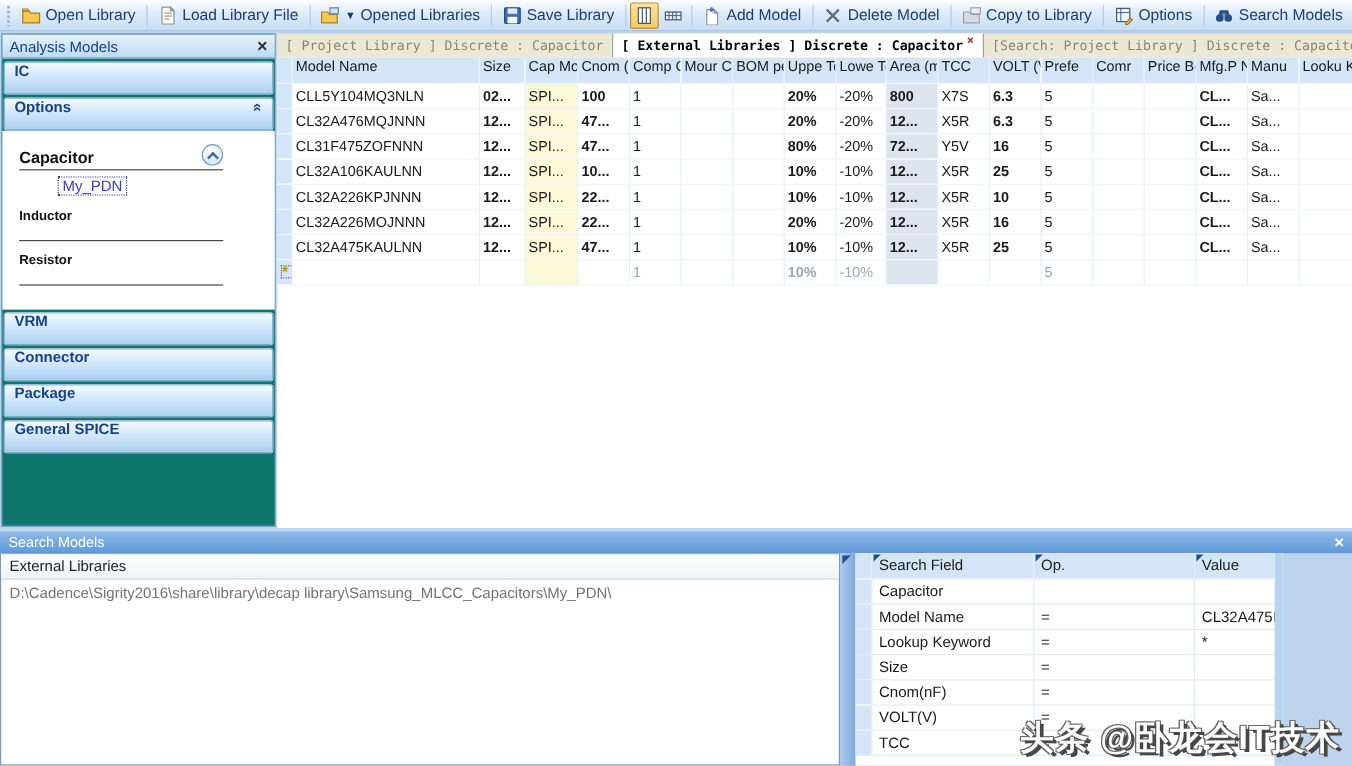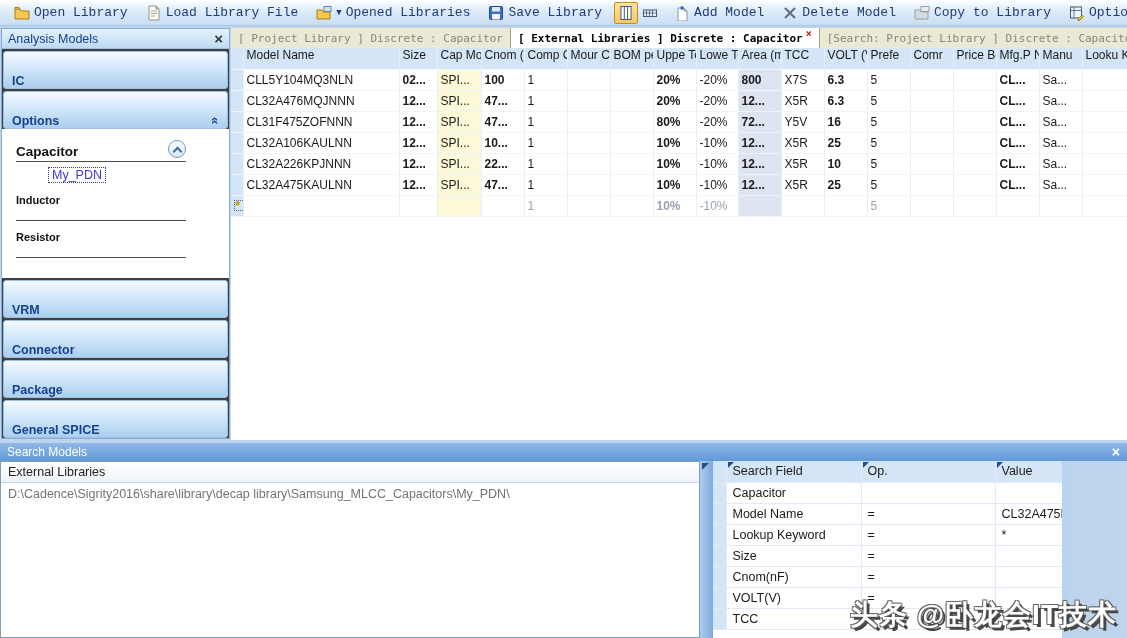--- a/index.html
+++ b/index.html
@@ -2,42 +2,42 @@
 <html><head>
 <meta charset="utf-8">
 <style>
   * { box-sizing: border-box; margin: 0; padding: 0; }
   html,body { width:1127px; height:638px; }
   body { font-family:"Liberation Sans", sans-serif; background:#bdd4ec; position:relative; overflow:hidden; }
 
   
   .toolbar { position:absolute; left:0; top:0; width:1127px; height:26px;
     background:linear-gradient(#fdfeff,#dcebf9 45%,#c9def3);
-    border-bottom:1px solid #aac6e4; display:flex; align-items:center; padding:0 2px;font-family:Liberation Mono, monospace; }
+    border-bottom:1px solid #aac6e4; display:flex; align-items:center; padding:0 2px; }
   .tgrip { width:5px; height:18px; margin:0 3px;
     background-image:radial-gradient(circle,#8fb0d4 1px,transparent 1.3px);
     background-size:4px 4px; }
   .tbtn { display:flex; align-items:center; gap:4px; padding:2px 5px; height:22px;
     color:#1e3c78; font-size:13px; white-space:nowrap; border:1px solid transparent; border-radius:2px; cursor:default; }
   .tsep { width:1px; height:18px; background:#b4cce6; margin:0 3px; }
   .ticon { width:16px; height:16px; flex:none; }
   .icon-only { padding:2px 3px; }
   .pressed { background:linear-gradient(#fde39c,#f8c863); border:1px solid #c08a2e; }
   .caret { font-size:9px; color:#1e3c78; }
 
   
   .sidebar { position:absolute; left:1px; top:28px; width:229px; height:411px;
-    background:#404040; border:1px solid #86add4; display:flex; flex-direction:column; }
+    background:#0f766e; border:1px solid #86add4; display:flex; flex-direction:column; }
   .sb-title { height:20px; background:linear-gradient(#e4f2fe,#bedaf3); color:#15428b;
     font-size:12.5px; display:flex; align-items:center; justify-content:space-between;
     padding:0 6px; border-bottom:1px solid #9dbfe0; }
   .sb-close { font-weight:bold; font-size:15px; color:#333; line-height:14px; cursor:default; }
-  .acc { height:38px; margin:2px 1px 0; border:1px solid #9dc0e2; border-radius:3px;
+  .acc { height:28px; margin:2px 1px 0; border:1px solid #9dc0e2; border-radius:3px;
     background:linear-gradient(#f4faff,#d2e7fa 45%,#abcfef); color:#15428b;
-    font-weight:bold; font-size:12.5px; display:flex; align-items:flex-end;
+    font-weight:bold; font-size:12.5px; display:flex; align-items:flex-start;
     justify-content:space-between; padding:0 8px; cursor:default; }
   .dblchev { display:inline-block; transform:rotate(90deg); font-size:13px; font-weight:bold; }
   .expand { background:#fff; padding:7px 0 10px; }
   .item-row { display:flex; align-items:flex-end; justify-content:space-between;
     width:170px; margin:4px 0 0 14px; border-bottom:1px solid #4a4a4a; padding-bottom:2px; }
   .item-label { font-weight:bold; font-size:13.5px; color:#101010; }
   .circ { width:18px; height:18px; border-radius:50%; border:1px solid #6f9cc9;
     background:linear-gradient(#ffffff,#d8e9fa); position:relative; margin-bottom:1px; cursor:default; }
   .circ::after { content:""; position:absolute; left:5px; top:7px; width:5px; height:5px;
     border-left:2px solid #3a6ea5; border-top:2px solid #3a6ea5; transform:rotate(45deg); }
@@ -412,20 +412,41 @@
             <td class="b">10</td>
             <td>5</td>
             <td></td>
             <td></td>
             <td class="b">CL...</td>
             <td>Sa...</td>
             <td></td>
           </tr>
           <tr>
             <td class="strip"></td>
+            <td>CL32A226MOJNNN</td>
+            <td class="b">12...</td>
+            <td style="background: rgb(252, 249, 216);">SPI...</td>
+            <td class="b">22...</td>
+            <td>1</td>
+            <td></td>
+            <td></td>
+            <td class="b">20%</td>
+            <td>-20%</td>
+            <td class="b" style="background: rgb(220, 228, 239);">12...</td>
+            <td>X5R</td>
+            <td class="b">16</td>
+            <td>5</td>
+            <td></td>
+            <td></td>
+            <td class="b">CL...</td>
+            <td>Sa...</td>
+            <td></td>
+          </tr>
+          <tr>
+            <td class="strip"></td>
             <td>CL32A475KAULNN</td>
             <td class="b">12...</td>
             <td style="background: rgb(252, 249, 216);">SPI...</td>
             <td class="b">47...</td>
             <td>1</td>
             <td></td>
             <td></td>
             <td class="b">10%</td>
             <td>-10%</td>
             <td class="b" style="background: rgb(220, 228, 239);">12...</td>

